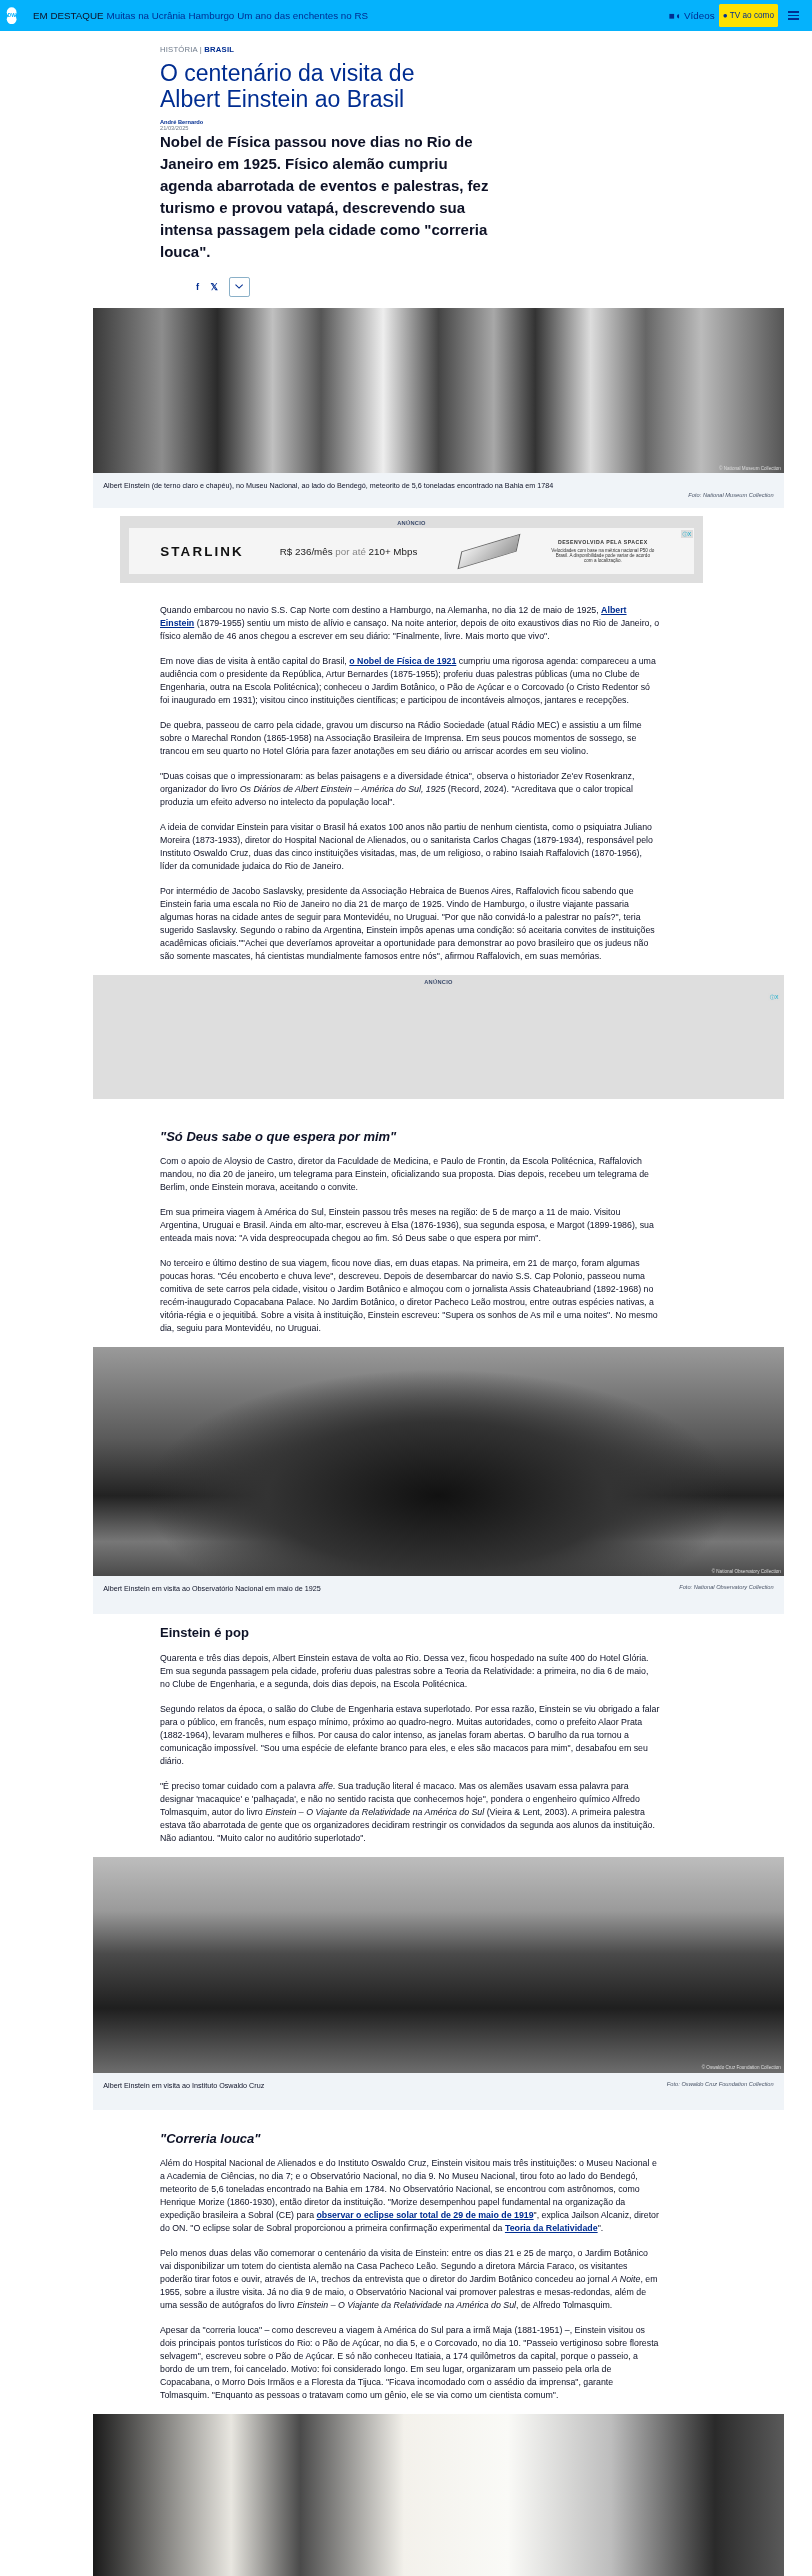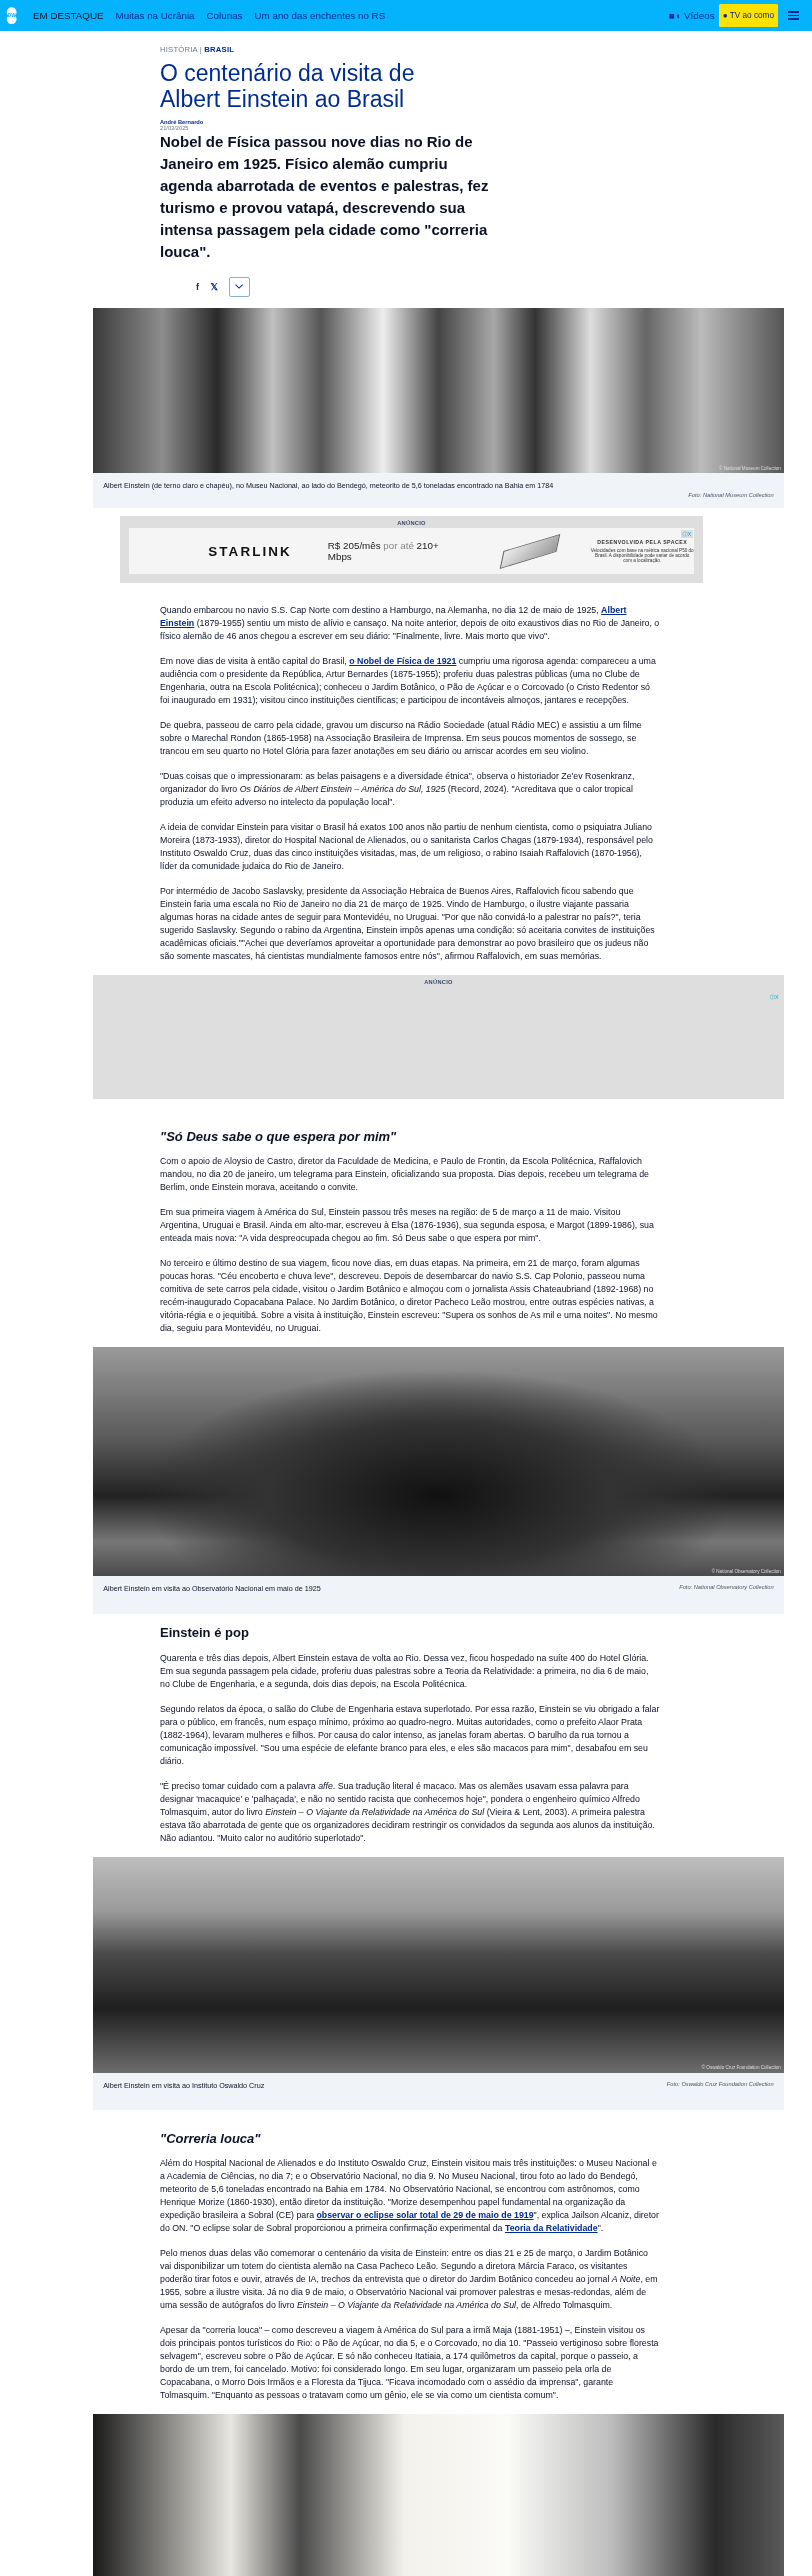--- a/index.html
+++ b/index.html
@@ -3,21 +3,21 @@
 <meta charset="utf-8">
 <style>
   * { box-sizing: border-box; margin: 0; padding: 0; }
   body { width: 813px; background: #fff; font-family: "Liberation Sans", sans-serif; color: #0d1126; }
   a { color: #002d91; font-weight: bold; text-decoration: underline; }
 
   
   .topbar { height: 31px; background: #05b2fc; display: flex; align-items: center; padding: 0 14.4px 0 6.2px; }
   .logo { width: 11.3px; height: 18.5px; display: flex; align-items: center; justify-content: center; }
   .logo svg { display: block; }
-  .nav { display: flex; gap: 12px; margin-left: 15.5px; font-size: 9.8px; }
+  .nav { display: flex; gap: 3px; margin-left: 15.5px; font-size: 9.8px; }
   .nav .lead { color: #0d1126; }
   .nav a { color: #002d91; font-weight: normal; text-decoration: none; }
   .topbar-right { margin-left: auto; display: flex; align-items: center; gap: 4.1px; }
   .videos { display: flex; align-items: center; gap: 3.1px; font-size: 9.8px; color: #002d91; }
   .tv-live { background: #fde100; border-radius: 1.5px; padding: 3.1px 4.1px; font-size: 8.2px; color: #002d91; display: flex; align-items: center; gap: 2.1px; height: 23px; }
   .menu-icon { width: 10.3px; margin-left: 6.2px; }
   .menu-icon span { display: block; height: 1.5px; background: #002d91; margin: 2.1px 0; }
   .inner { width: 515px; margin-left: 160px; }
   .kicker { margin-top: 14.4px; font-size: 7.7px; color: #6e7a8a; letter-spacing: 0.2px; }
   .kicker b { color: #002d91; }
@@ -44,21 +44,21 @@
       radial-gradient(ellipse at 50% 65%, #111 0%, #333 35%, transparent 60%),
       linear-gradient(180deg, #9a9a9a 0%, #5a5a5a 40%, #222 65%, #777 85%, #4a4a4a 100%); }
   .ph3 { height: 216px; background:
       linear-gradient(180deg, #bdbdbd 0%, #9a9a9a 25%, #4a4a4a 45%, #1f1f1f 70%, #6d6d6d 100%); }
   .ph4 { height: 237px; background:
       linear-gradient(90deg, #1a1a1a 0%, #e8e6e0 20%, #4a4a4a 30%, #f3f1eb 45%, #fafaf7 60%, #bdbdbd 75%, #2a2a2a 90%, #5a5a5a 100%); }
 
   
   .ad { background: #dedede; margin-left: 120px; width: 583px; }
   .ad-label { text-align: center; font-size: 5.7px; color: #3a4a6a; font-weight: bold; padding: 4.1px 0 2.1px; letter-spacing: 0.3px; }
-  .ad-body { margin: 0 9.3px 0 9.3px; background: #f5f5f5; height: 46px; display: flex; align-items: center; position: relative; padding-left: 48px; }
+  .ad-body { margin: 0 9.3px 0 9.3px; background: #f5f5f5; height: 46px; display: flex; align-items: center; position: relative; }
   .ad-brand { font-size: 13.4px; font-weight: bold; letter-spacing: 2.1px; margin-left: 31px; color: #111; }
   .ad-offer { font-size: 9.8px; margin-left: 36px; color: #222; }
   .ad-offer .light { color: #888; }
   .ad-device { width: 52px; height: 18.5px; background: linear-gradient(135deg, #eee, #999); transform: skewX(-30deg) rotate(-20deg); margin-left: 46px; border: 0.5px solid #666; }
   .ad-right { margin-left: 36px; font-size: 4.6px; color: #333; text-align: center; }
   .ad-right .big { font-weight: bold; font-size: 5.2px; letter-spacing: 0.5px; margin-bottom: 3.1px; }
   .ad-close { position: absolute; top: 2.1px; right: 1px; font-size: 5.2px; color: #00aacc; background: #ddd; padding: 0.5px 1.5px; }
   .ad2 { margin-left: 93px; width: 691px; background: #dedede; height: 124px; position: relative; }
   .ad2 .ad-close { top: 18.5px; right: 4.1px; }
 
@@ -74,21 +74,21 @@
   <div class="logo">
     <svg width="11.3" height="17.5" viewBox="0 0 22 34">
         <circle cx="11" cy="10" r="9.5" fill="#fff"></circle>
         <circle cx="11" cy="24" r="9.5" fill="#fff"></circle>
         <text x="11" y="20" font-size="9" font-weight="bold" text-anchor="middle" fill="#05b2fc" font-family="Liberation Sans, sans-serif">DW</text>
       </svg>
   </div>
   <nav class="nav">
     <span class="lead">EM DESTAQUE</span>
     <a>Muitas na Ucrânia</a>
-    <a>Colunas</a>
+    <a>Hamburgo</a>
     <a>Um ano das enchentes no RS</a>
   </nav>
   <div class="topbar-right">
     <div class="videos">
       <span>■◖</span>
       <span>Vídeos</span>
     </div>
     <div class="tv-live">
       <span>●</span>
       <span>TV ao como</span>
@@ -128,21 +128,21 @@
     <div>Albert Einstein (de terno claro e chapéu), no Museu Nacional, ao lado do Bendegó, meteorito de 5,6 toneladas encontrado na Bahia em 1784</div>
     <div class="credit">Foto: National Museum Collection</div>
   </figcaption>
 </figure>
 
 <div class="ad" style="margin-top:8.2px">
   <div class="ad-label">ANÚNCIO</div>
   <div class="ad-body">
     <span class="ad-close">ⓘX</span>
     <span class="ad-brand">STARLINK</span>
-    <span class="ad-offer"><span>R$ 205/mês</span><span class="light"> por até </span><span>210+ Mbps</span></span>
+    <span class="ad-offer"><span>R$ 236/mês</span><span class="light"> por até </span><span>210+ Mbps</span></span>
     <span class="ad-device"></span>
     <div class="ad-right">
       <div class="big">DESENVOLVIDA PELA SPACEX</div>
       <div style="width:103px">Velocidades com base na métrica nacional P50 do Brasil. A disponibilidade pode variar de acordo com a localização.</div>
     </div>
   </div>
   <div style="height:9.3px"></div>
 </div>
 
 <div class="inner body" style="margin-top:20.6px">

